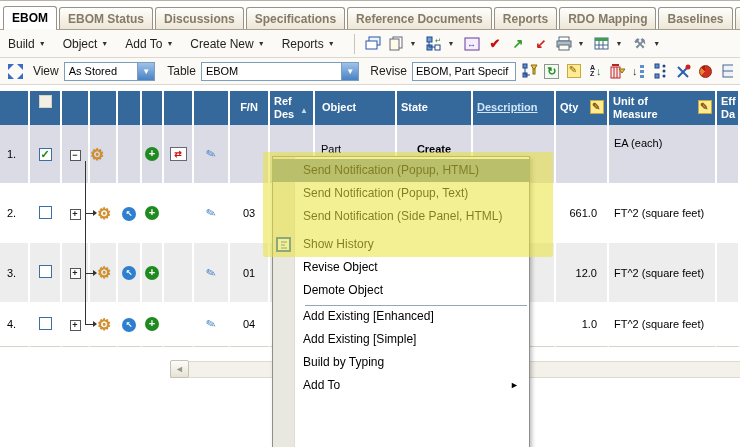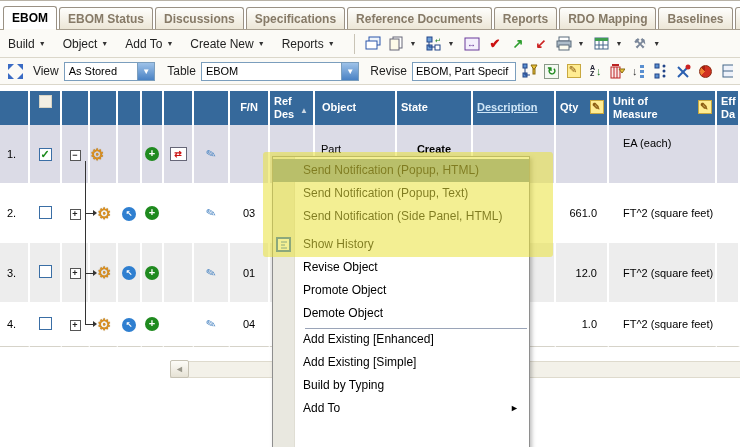--- a/index.html
+++ b/index.html
@@ -51,21 +51,21 @@
     vertical-align:top; padding:4px 4px; border-right:2px solid #fff; height:34px; line-height:13px; position:relative; }
   table.grid th.ctr { text-align:center; }
   table.grid td { border-right:2px solid #fff; vertical-align:middle; font-size:11px; position:relative; }
   tr.r1 td { background:#dbdbe6; height:58px; }
   tr.r2 td { background:#fff; height:60px; }
   tr.r3 td { background:#ededed; height:59px; }
   tr.r4 td { background:#fff; height:45px; border-bottom:1px solid #d6d3c9; }
   td.num { padding-left:7px; }
   td.ctr { text-align:center; }
   td.qty { text-align:right; padding-right:10px; }
-  td.uom { padding-left:14px; }
+  td.uom { padding-left:5px; }
   td.obj { vertical-align:top; padding:3px 0 0 6px; line-height:14px; }
   td.sta { vertical-align:top; padding-top:3px; text-align:center; line-height:14px; }
   .hlink { color:#cfe6f7; text-decoration:underline; cursor:pointer; }
   .sorttri { position:absolute; right:5px; top:13px; font-size:8px; color:#ccd8e4; }
   .hpencil { position:absolute; right:3px; top:9px; }
   .partlink { color:#2a6e2a; }
   .statemain { font-weight:bold; }
   .statesub { font-style:italic; color:#9a9a9a; }
 
   .cb { display:inline-block; width:13px; height:13px; background:#fff; border:1px solid #3a6ea5;
@@ -444,21 +444,20 @@
           <svg width="15" height="15">
               <rect x="1" y="1" width="13" height="13" fill="#fff" stroke="#1c62cc" stroke-width="2"></rect>
               <line x1="5" y1="5" x2="11" y2="5" stroke="#1c62cc"></line>
               <line x1="5" y1="8" x2="9" y2="8" stroke="#1c62cc"></line>
               <line x1="5" y1="11" x2="11" y2="11" stroke="#1c62cc"></line>
             </svg>
         </span>
         <span>Show History</span>
       </li>
       <li>Revise Object</li>
-      <li>Promote Object</li>
       <li>Demote Object</li>
       <li style="height:0;">
           <div class="ctxsep"></div>
         </li>
       <li>Add Existing [Enhanced]</li>
       <li>Add Existing [Simple]</li>
       <li>Build by Typing</li>
       <li><span>Add To</span><span class="subarrow">►</span></li>
     </ul>
   </div>

